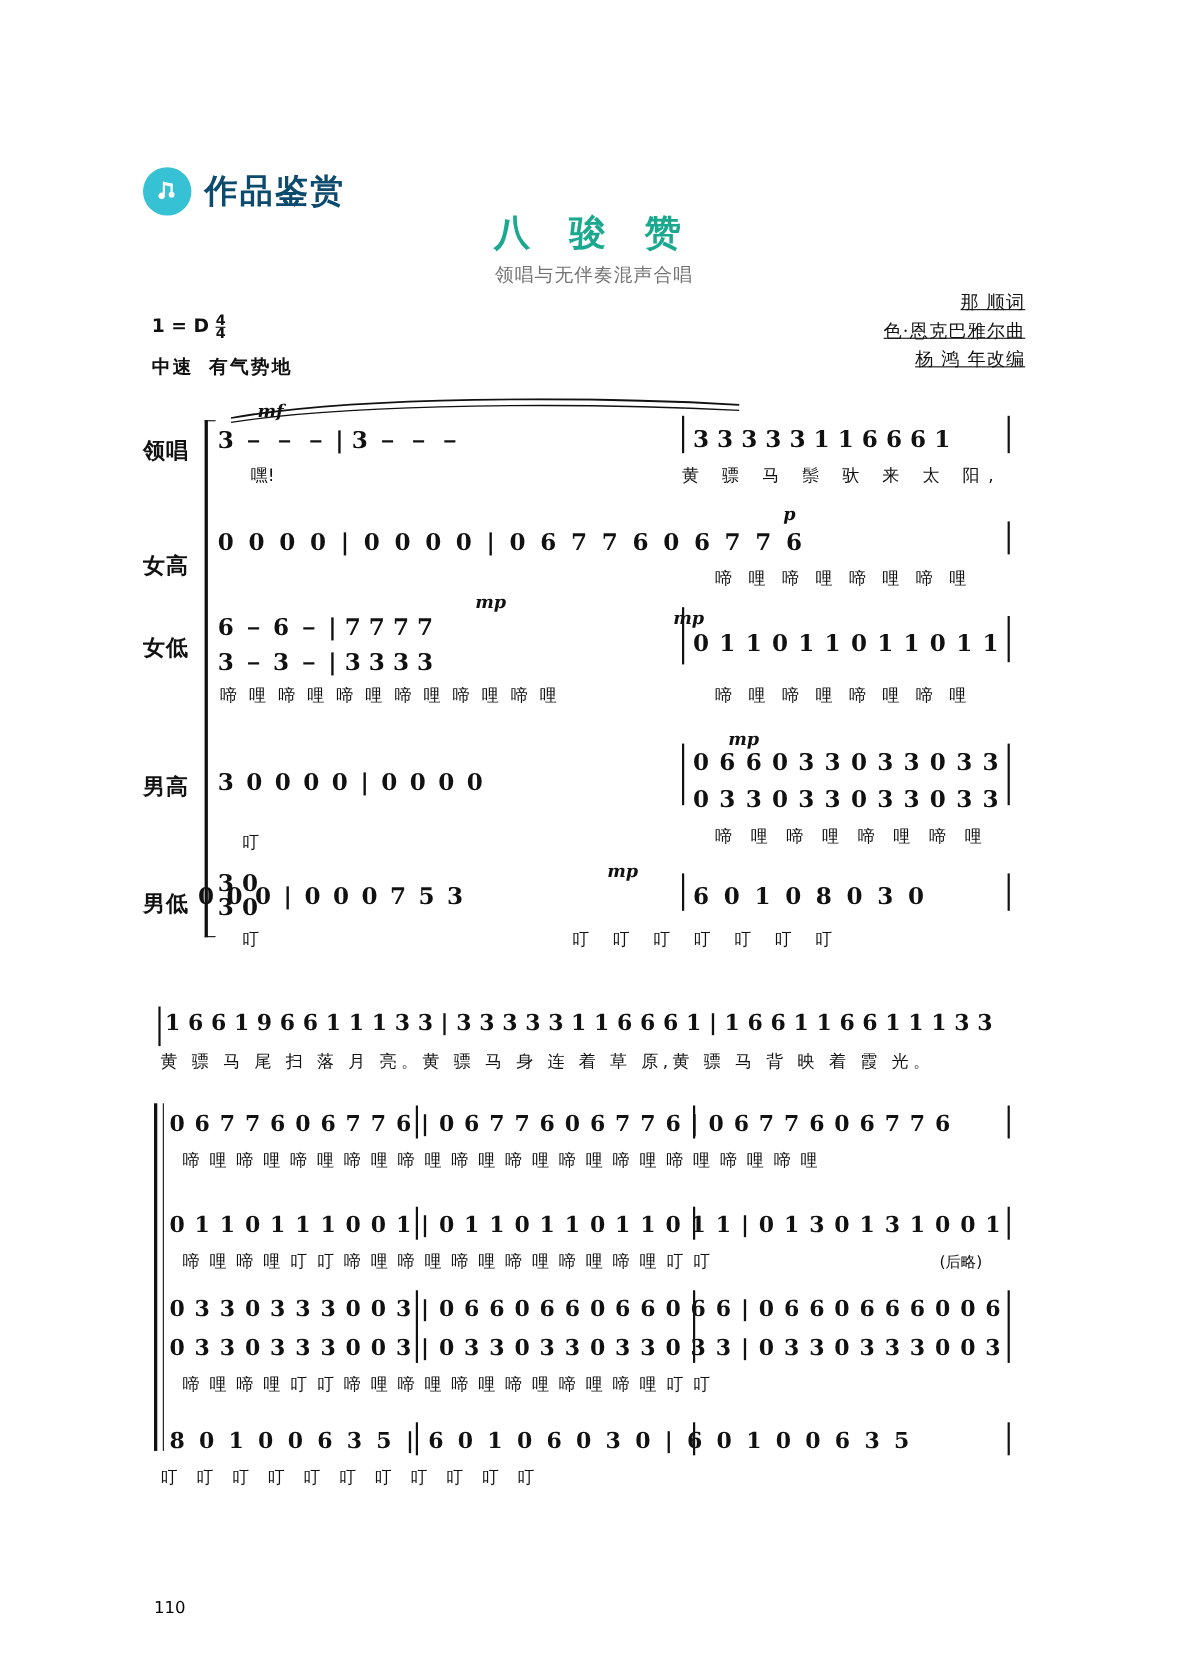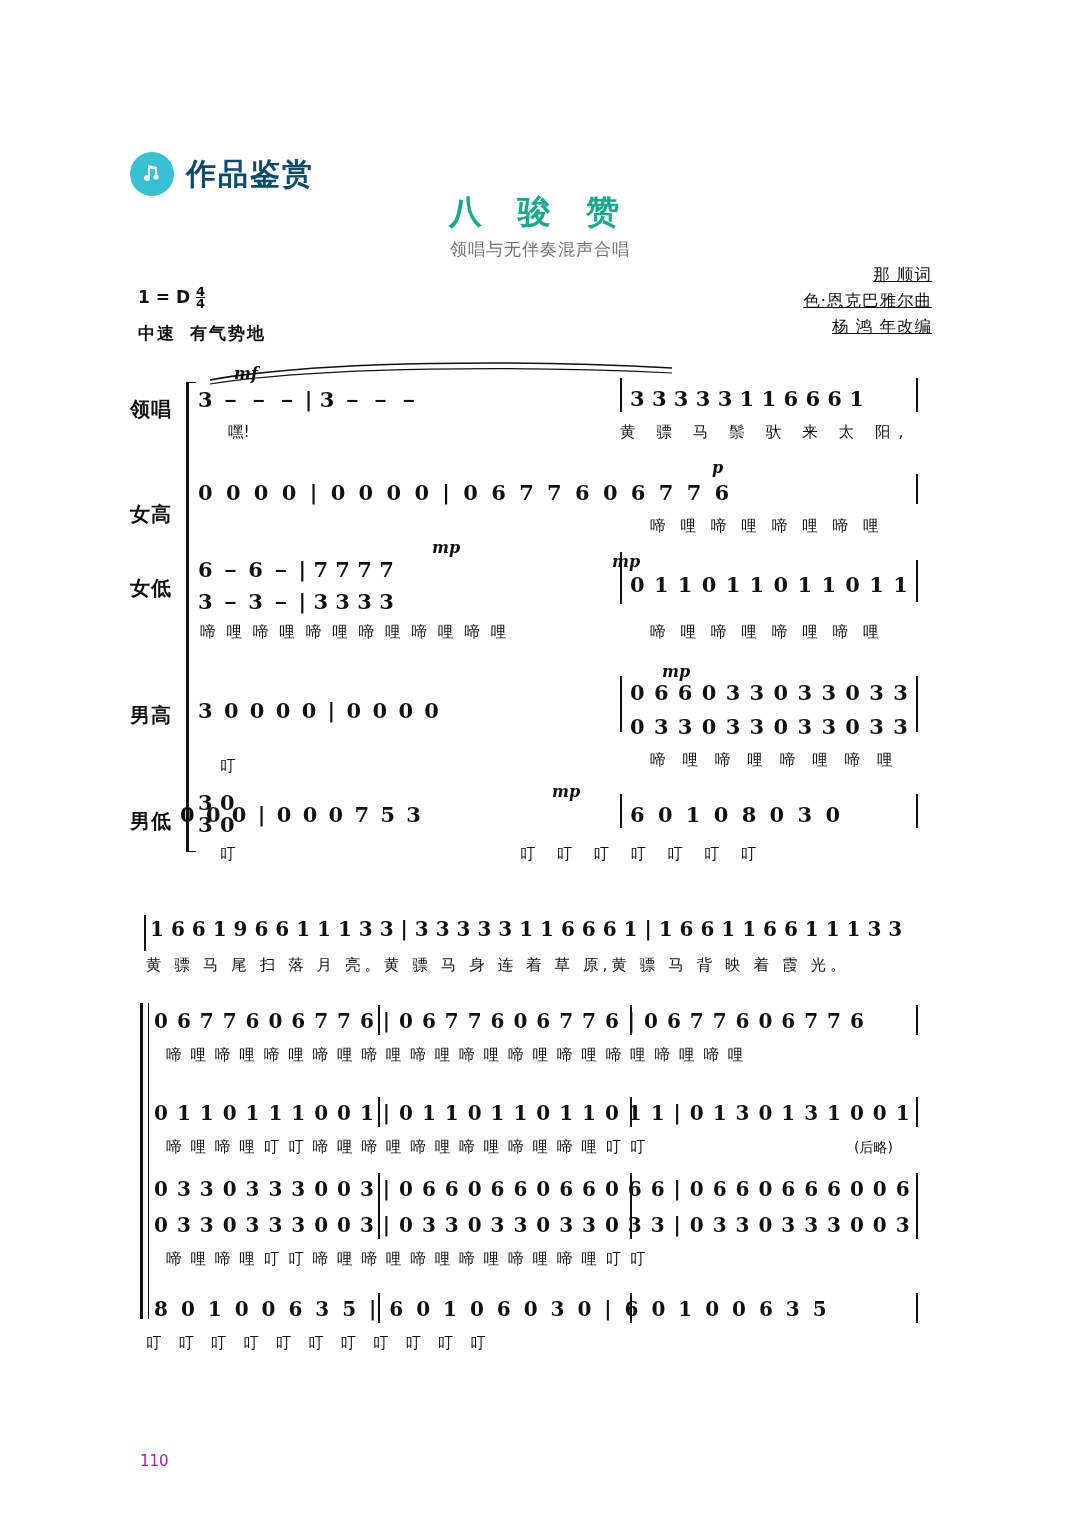--- a/index.html
+++ b/index.html
@@ -194,21 +194,21 @@
     left: 0;
     width: 3px;
     background: #111;
   }
 
   .pageno {
     position: absolute;
     left: 140px;
     top: 1452px;
     font-size: 15px;
-    color: #a21caf;
+    color: #000000;
     font-family: "DejaVu Sans", sans-serif;
   }
   .houlue {
     font-family: "DejaVu Sans", sans-serif;
     font-size: 14px;
   }
 </style>
 </head>
 <body>
 

